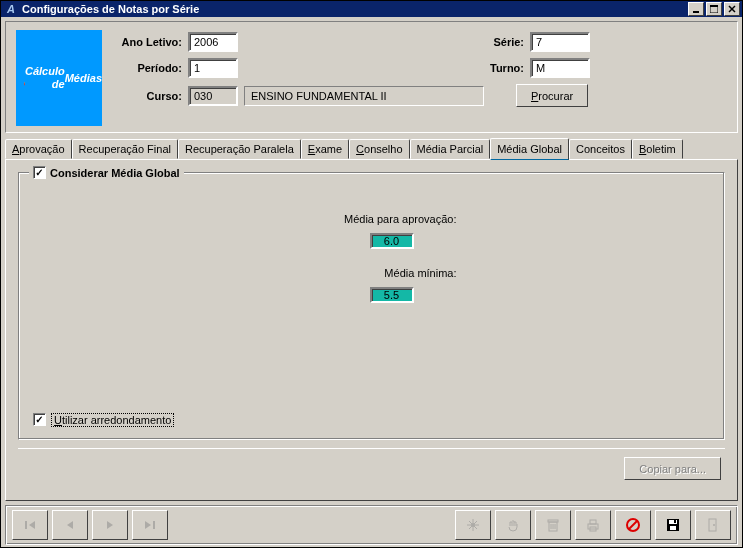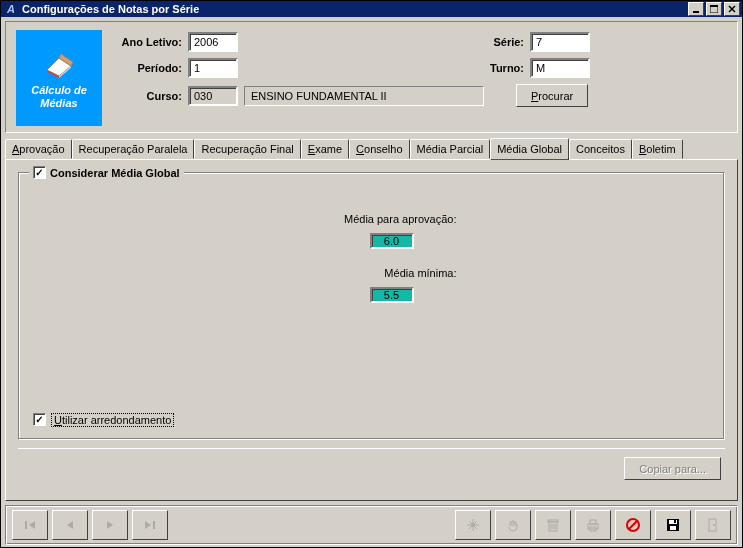--- a/index.html
+++ b/index.html
@@ -9,21 +9,21 @@
 .titlebar { height: 19px; background: linear-gradient(to right, #0a246a, #0a246a); color: #fff; display: flex; align-items: center; padding: 0 2px; font-weight: bold; font-size: 11px; }
 .titlebar-icon { width: 16px; height: 16px; display: inline-flex; align-items: center; justify-content: center; margin-right: 3px; font-style: italic; color: #a8c8f0; }
 .titlebar-text { flex: 1; }
 .titlebar-btns { display: flex; gap: 0; }
 .titlebar-btn { width: 16px; height: 14px; background: #d4d0c8; border: 1px solid; border-color: #fff #404040 #404040 #fff; font-family: Marlett, Arial; font-size: 9px; display: flex; align-items: center; justify-content: center; color: #000; cursor: default; margin-left: 2px; }
 
 .client { flex: 1; display: flex; flex-direction: column; padding: 4px; }
 
 .header-panel { border: 1px solid; border-color: #808080 #fff #fff #808080; padding: 8px 10px 6px 10px; display: flex; gap: 12px; margin-bottom: 4px; }
 
-.tile { width: 86px; height: 96px; background: #0099ff; display: flex; flex-direction: column; align-items: center; justify-content: center; color: #fff; font-style: italic; font-weight: bold; font-size: 11px; text-align: right; line-height: 1.15; }
+.tile { width: 86px; height: 96px; background: #0099ff; display: flex; flex-direction: row; align-items: center; justify-content: center; color: #fff; font-style: italic; font-weight: bold; font-size: 11px; text-align: right; line-height: 1.15; }
 .tile svg { margin-bottom: 6px; }
 
 .header-fields { flex: 1; display: flex; flex-direction: column; gap: 6px; padding-top: 2px; }
 .row { display: flex; align-items: center; gap: 6px; }
 .lbl { font-weight: bold; text-align: right; font-size: 11px; }
 .lbl1 { width: 68px; }
 .lbl2 { width: 50px; margin-left: 230px; }
 .input-sunken { height: 20px; background: #fff; border: 2px solid; border-color: #808080 #fff #fff #808080; padding: 0 4px; display: flex; align-items: center; font-size: 11px; box-shadow: inset 1px 1px 0 #404040; }
 .course-name { height: 20px; background: #d4d0c8; border: 1px solid; border-color: #808080 #fff #fff #808080; padding: 0 6px; display: flex; align-items: center; font-size: 11px; flex: 0 0 240px; }
 .btn-raised { height: 23px; background: #d4d0c8; border: 1px solid; border-color: #fff #404040 #404040 #fff; padding: 0 14px; font-size: 11px; display: flex; align-items: center; cursor: default; }
@@ -124,22 +124,22 @@
         </div>
       </div>
     </div>
 
     <div class="tabs-wrap">
       <div class="tab-strip">
         <div class="tab">
             <span class="u">A</span>
             <span>provação</span>
           </div>
+        <div class="tab">Recuperação Final</div>
         <div class="tab">Recuperação Paralela</div>
-        <div class="tab">Recuperação Final</div>
         <div class="tab">
             <span class="u">E</span>
             <span>xame</span>
           </div>
         <div class="tab">
             <span class="u">C</span>
             <span>onselho</span>
           </div>
         <div class="tab">Média Parcial</div>
         <div class="tab active">Média Global</div>

